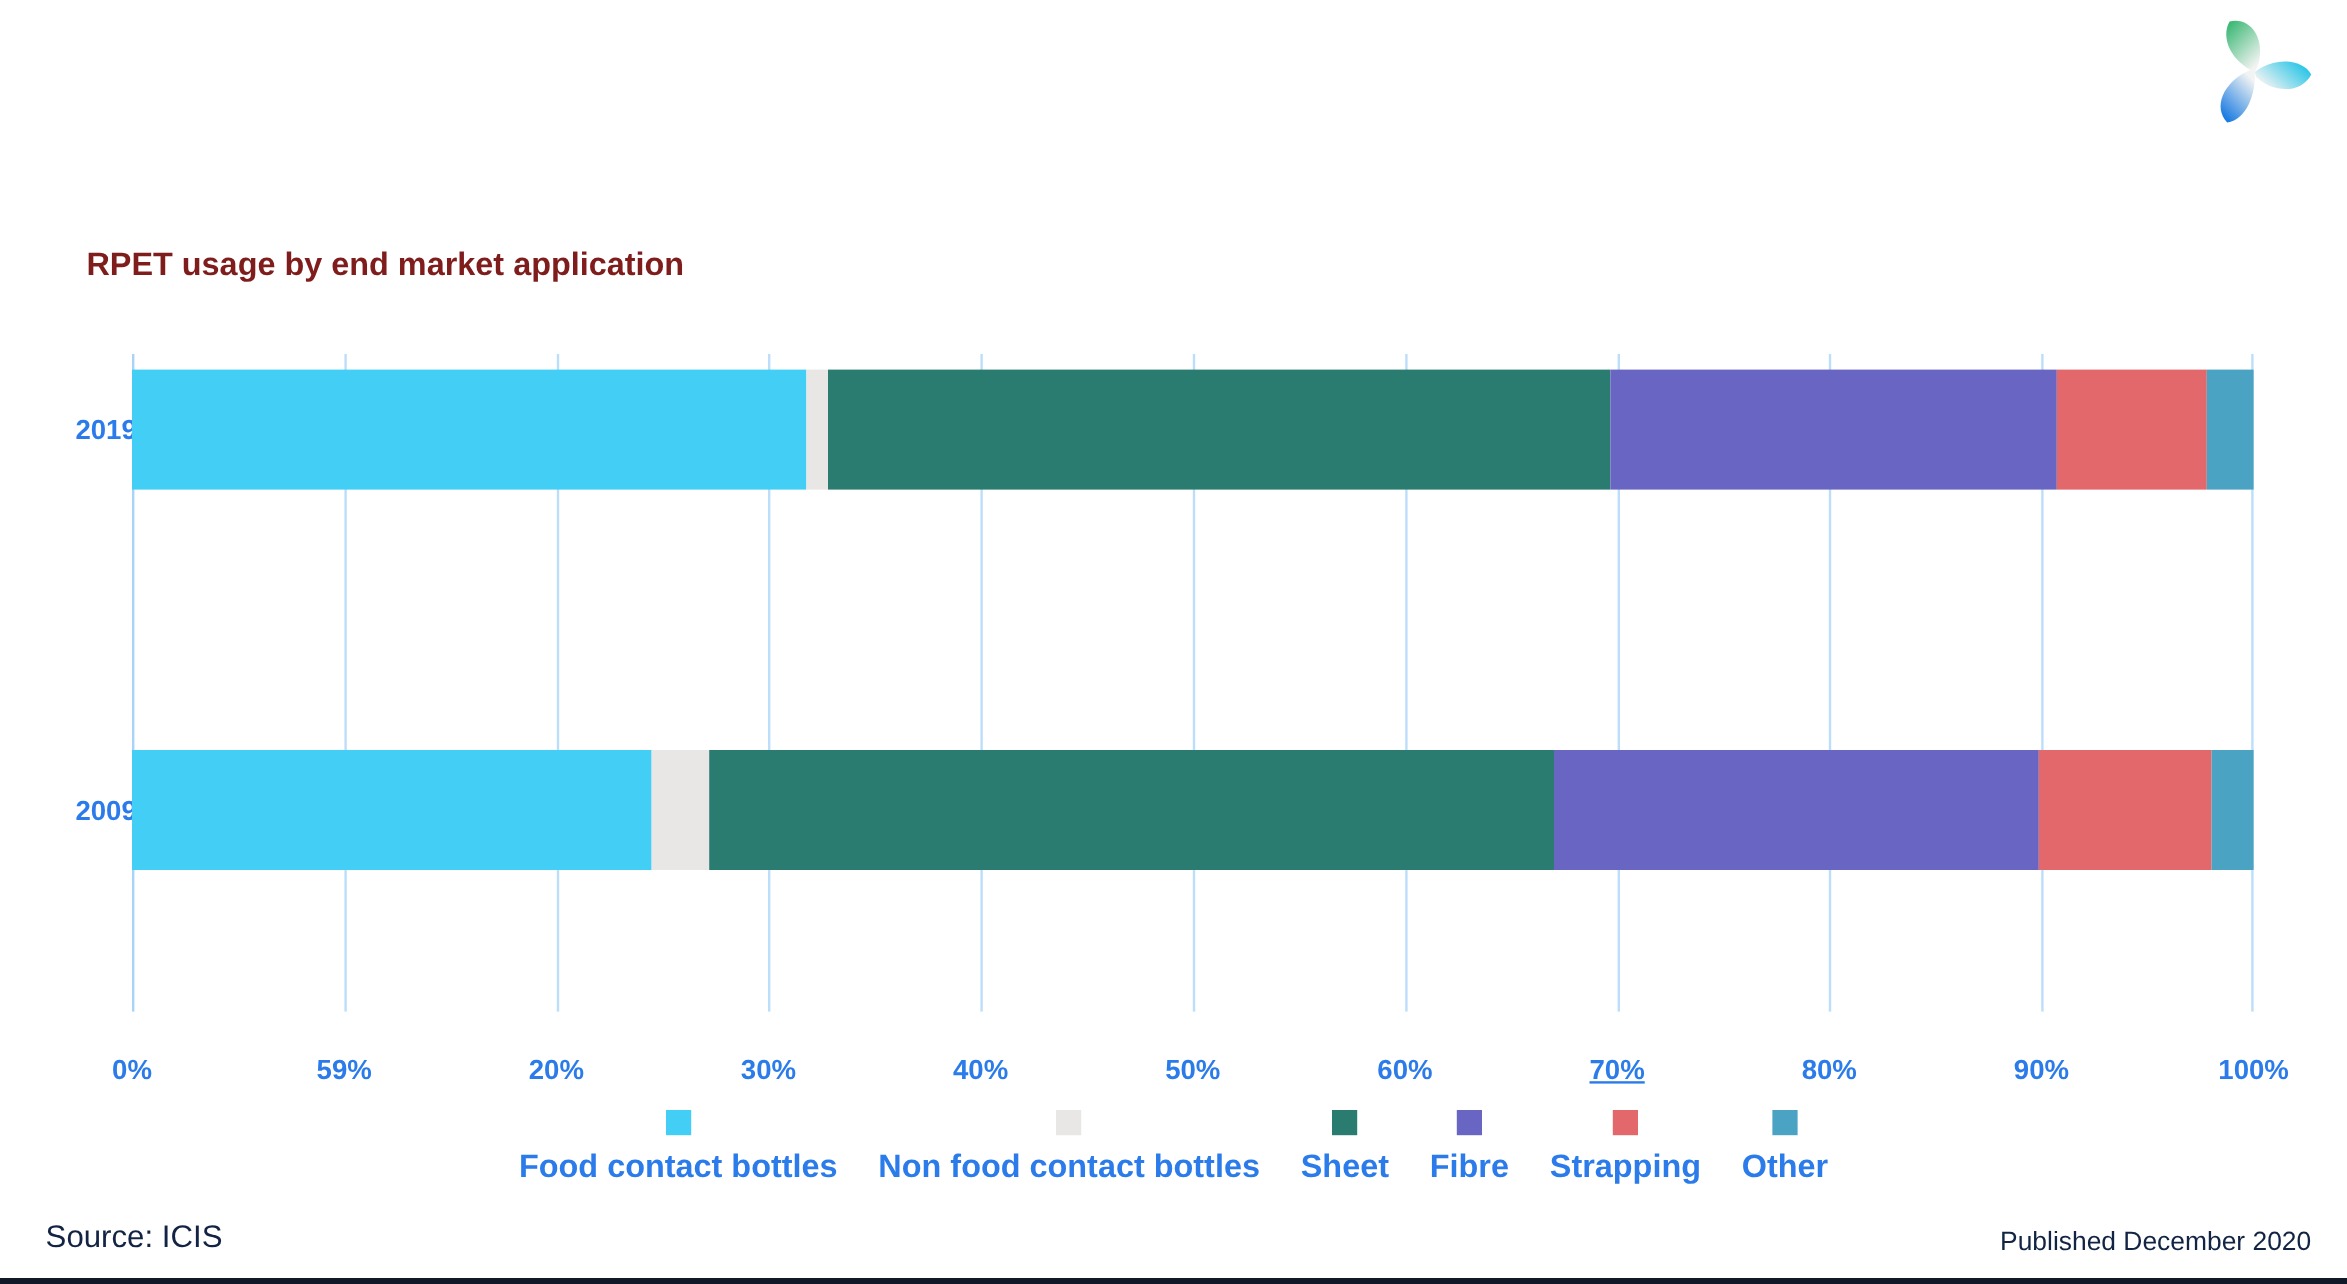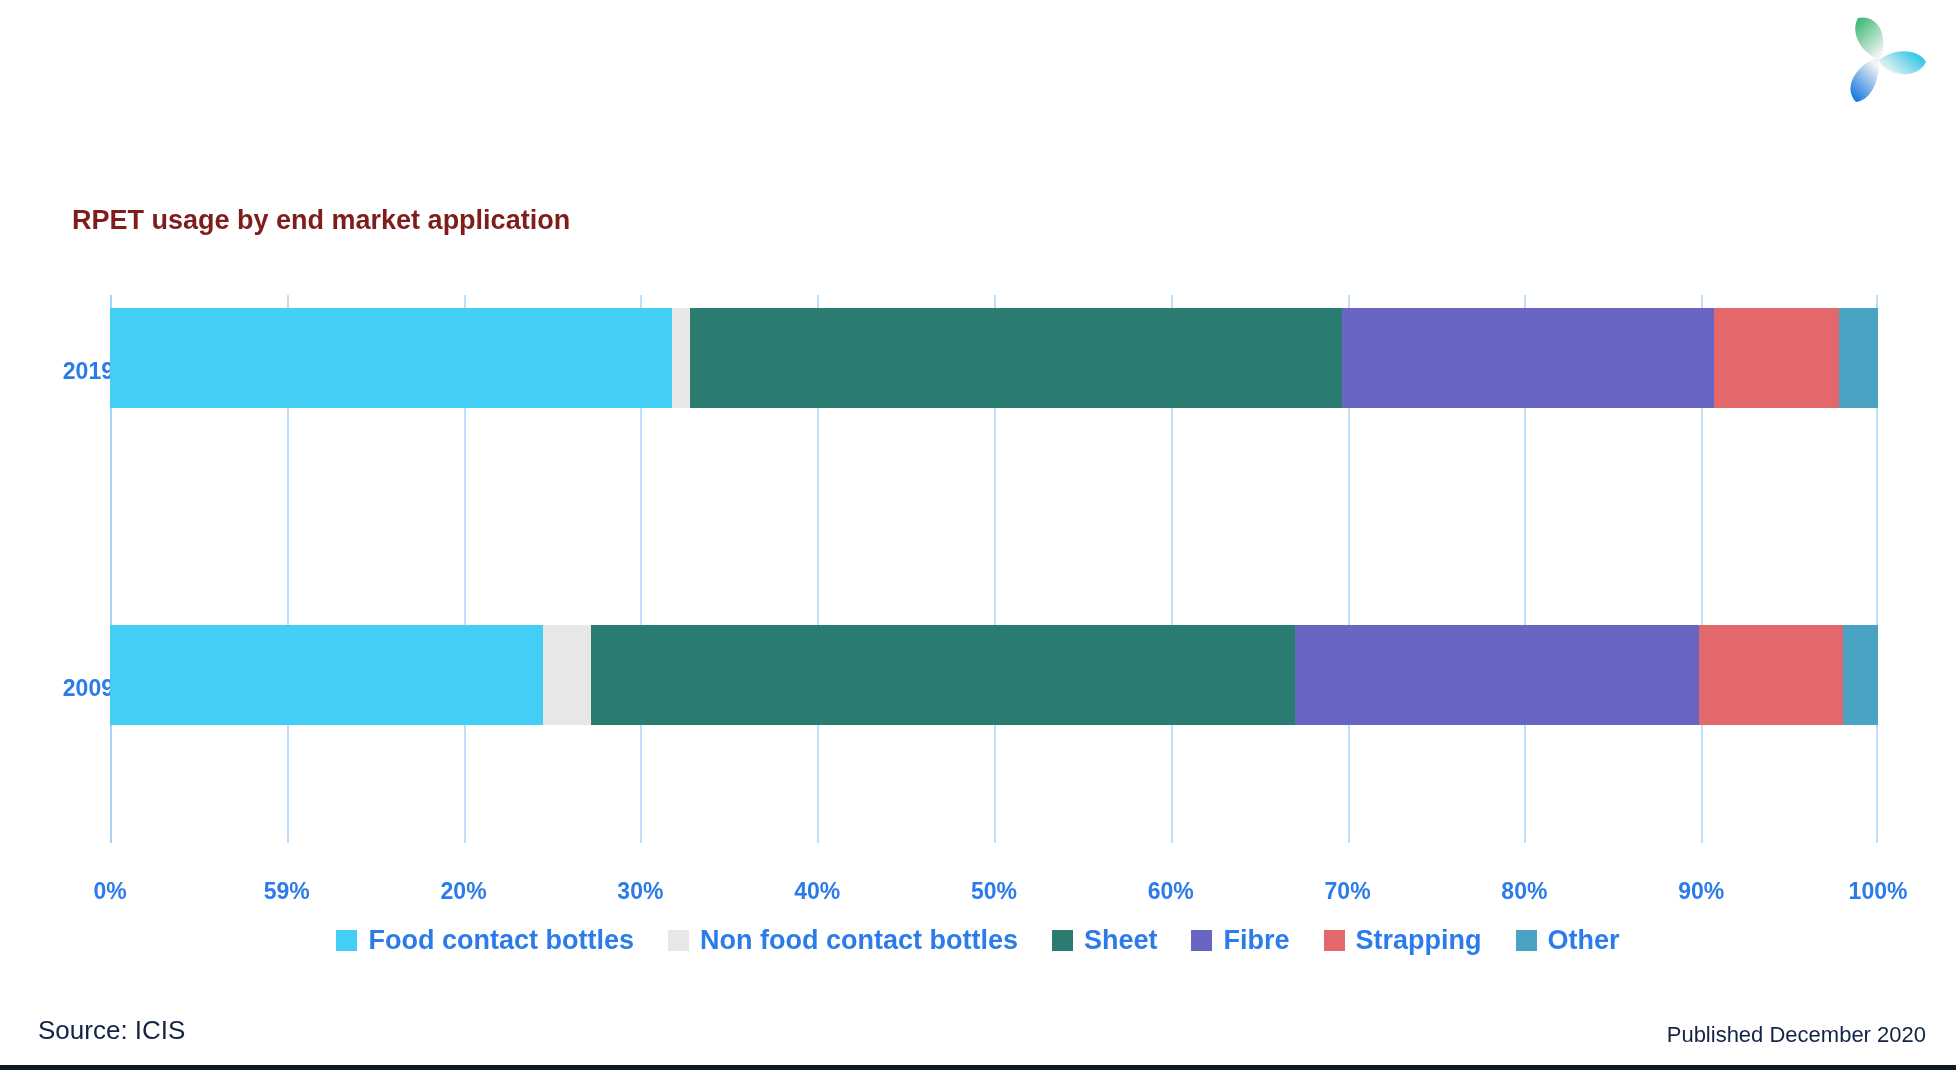--- a/index.html
+++ b/index.html
@@ -40,35 +40,35 @@
   .bar-row.y2019 { top: 13px; height: 100px; }
   .bar-row.y2018 { top: 330px; height: 100px; }
   .seg { height: 100%; }
 
   
   .cat-label {
     position: absolute; right: 18px;
     font-size: 23px; font-weight: bold; color: #2b7cea;
     text-align: right; white-space: nowrap;
   }
-  .cat-wrap { position: absolute; left: 0; top: 308px; width: 132px; height: 548px; }
+  .cat-wrap { position: absolute; left: 0; top: 295px; width: 132px; height: 548px; }
 
   
   .xticks { position: absolute; left: 110px; top: 878px; width: 1768px; height: 40px; }
   .xtick {
     position: absolute; top: 0; transform: translateX(-50%);
     font-size: 23px; font-weight: bold; color: #2b7cea; white-space: nowrap;
   }
 
   
   .legend {
     position: absolute; left: 0; top: 925px; width: 1956px;
     display: flex; justify-content: center; align-items: center; gap: 34px;
   }
-  .legend-item { display: flex; align-items: center; gap: 11px; }
+  .legend-item { display: flex; align-items: center; gap: 11px; flex-direction: column; }
   .swatch { width: 21px; height: 21px; flex: none; }
   .legend-label {
     font-size: 27px; font-weight: bold; color: #2b7cea; white-space: nowrap;
   }
 
   
   .footer-rule {
     position: absolute; left: 0; right: 0; bottom: 0; height: 5px; background: #111827;
   }
   .source {
@@ -148,21 +148,21 @@
   </div>
 
   <div class="xticks" id="xticks">
       <div class="xtick" style="left: 0%;">0%</div>
       <div class="xtick" style="left: 10%;">59%</div>
       <div class="xtick" style="left: 20%;">20%</div>
       <div class="xtick" style="left: 30%;">30%</div>
       <div class="xtick" style="left: 40%;">40%</div>
       <div class="xtick" style="left: 50%;">50%</div>
       <div class="xtick" style="left: 60%;">60%</div>
-      <div class="xtick" style="left: 70%;">70%</div>
+      <div class="xtick" style="left: 70%; text-decoration: underline;">70%</div>
       <div class="xtick" style="left: 80%;">80%</div>
       <div class="xtick" style="left: 90%;">90%</div>
       <div class="xtick" style="left: 100%;">100%</div>
     </div>
 
   <div class="legend" id="legend">
       <div class="legend-item">
         <span class="swatch" style="background: rgb(67, 207, 245);"></span>
         <span class="legend-label">Food contact bottles</span>
       </div>

